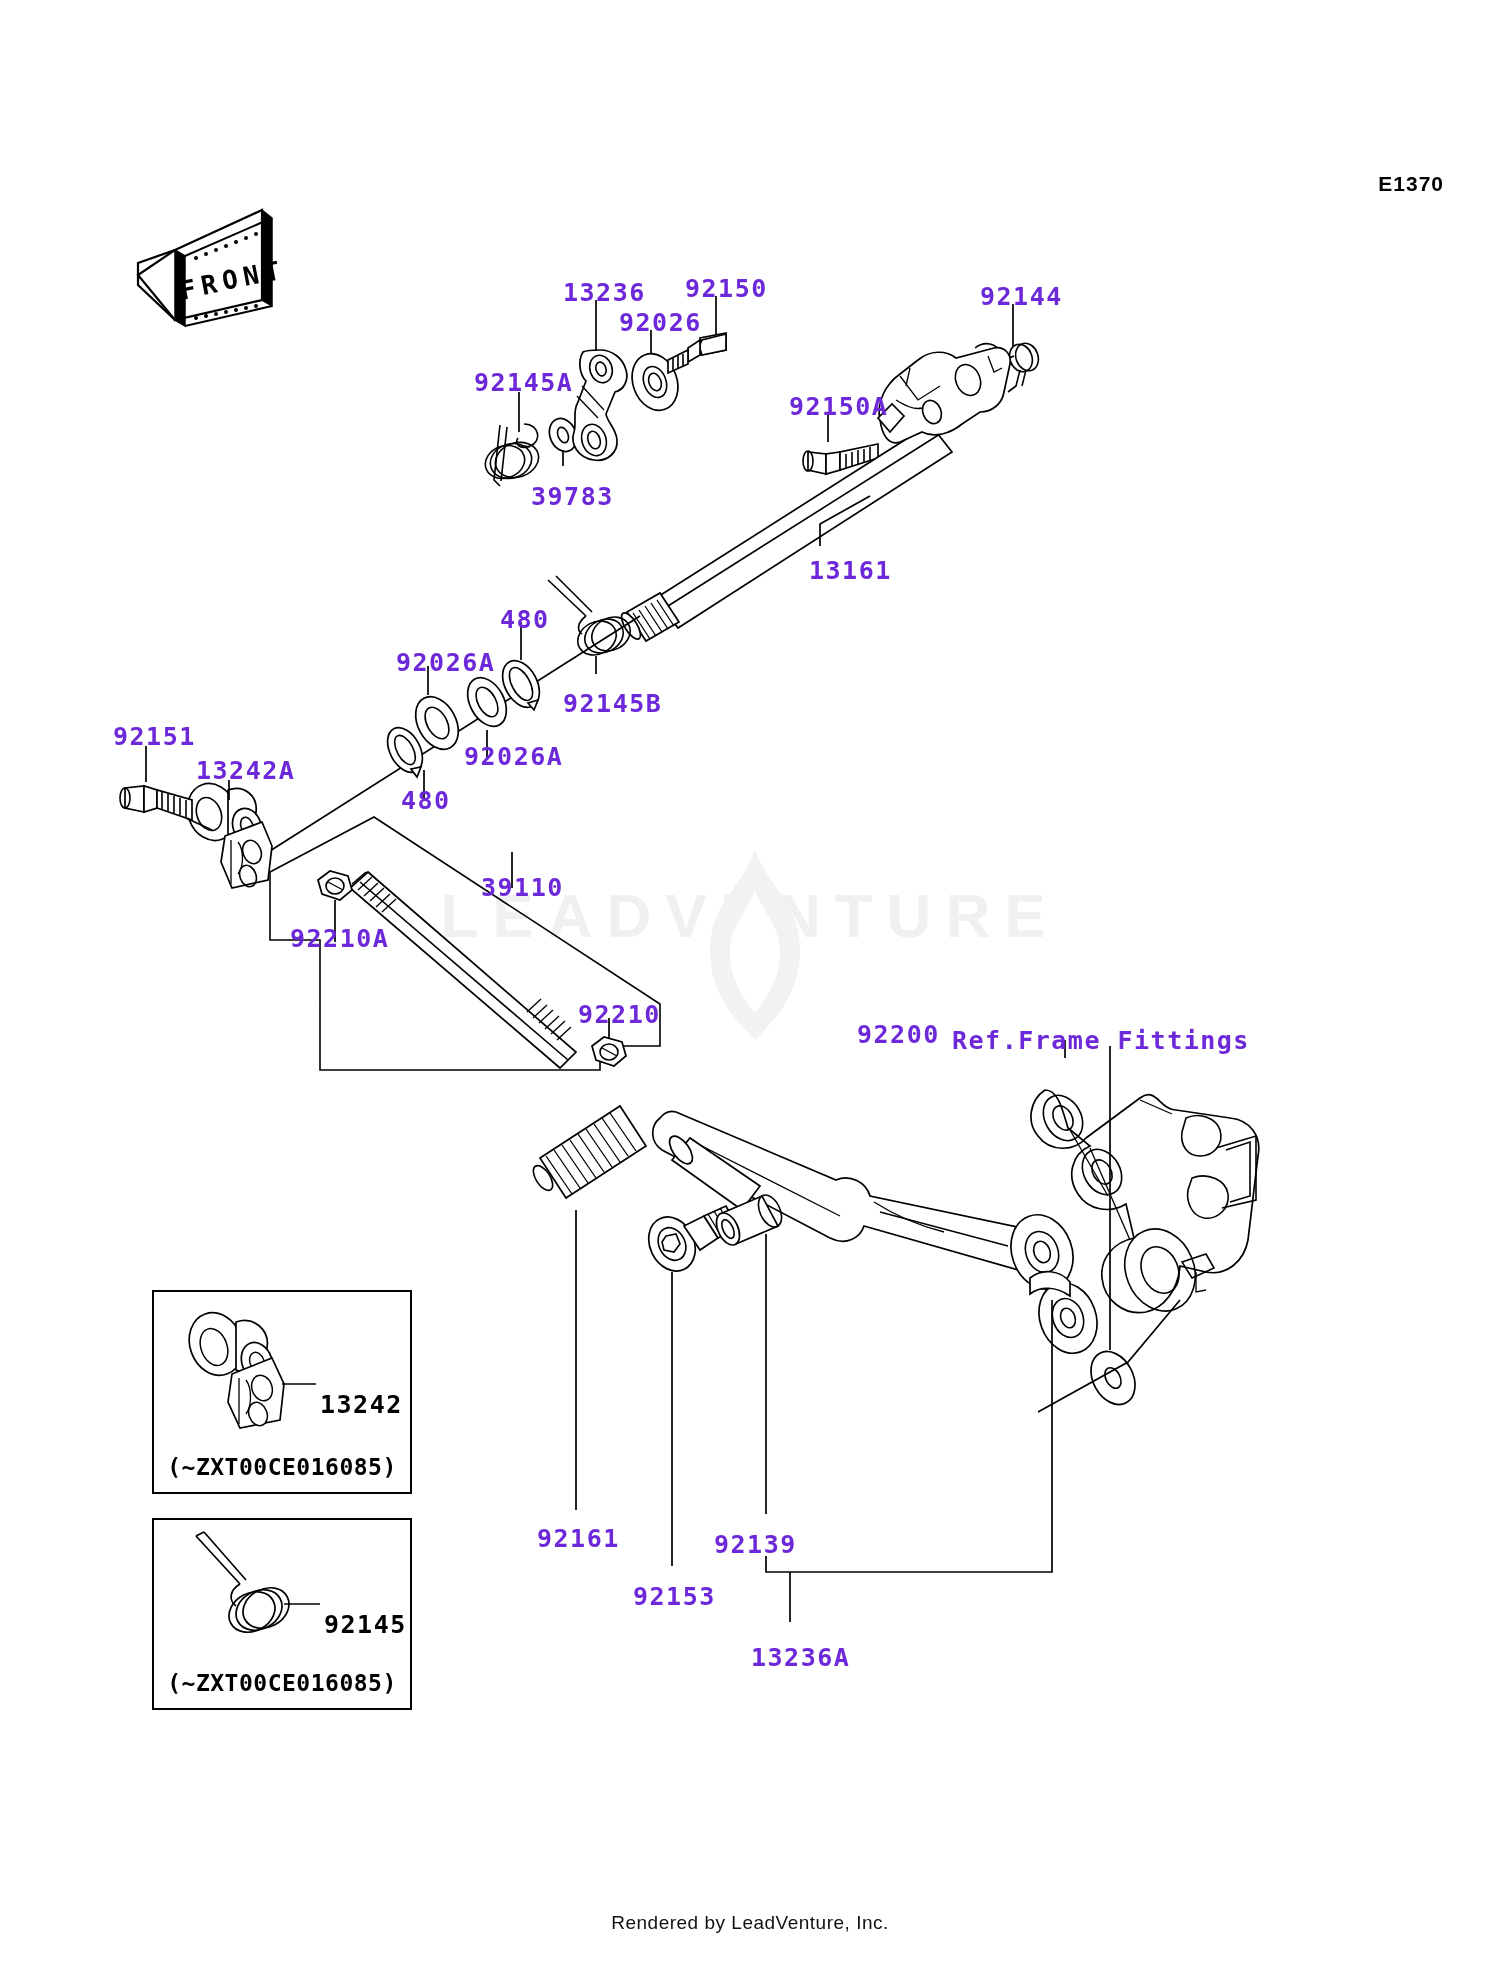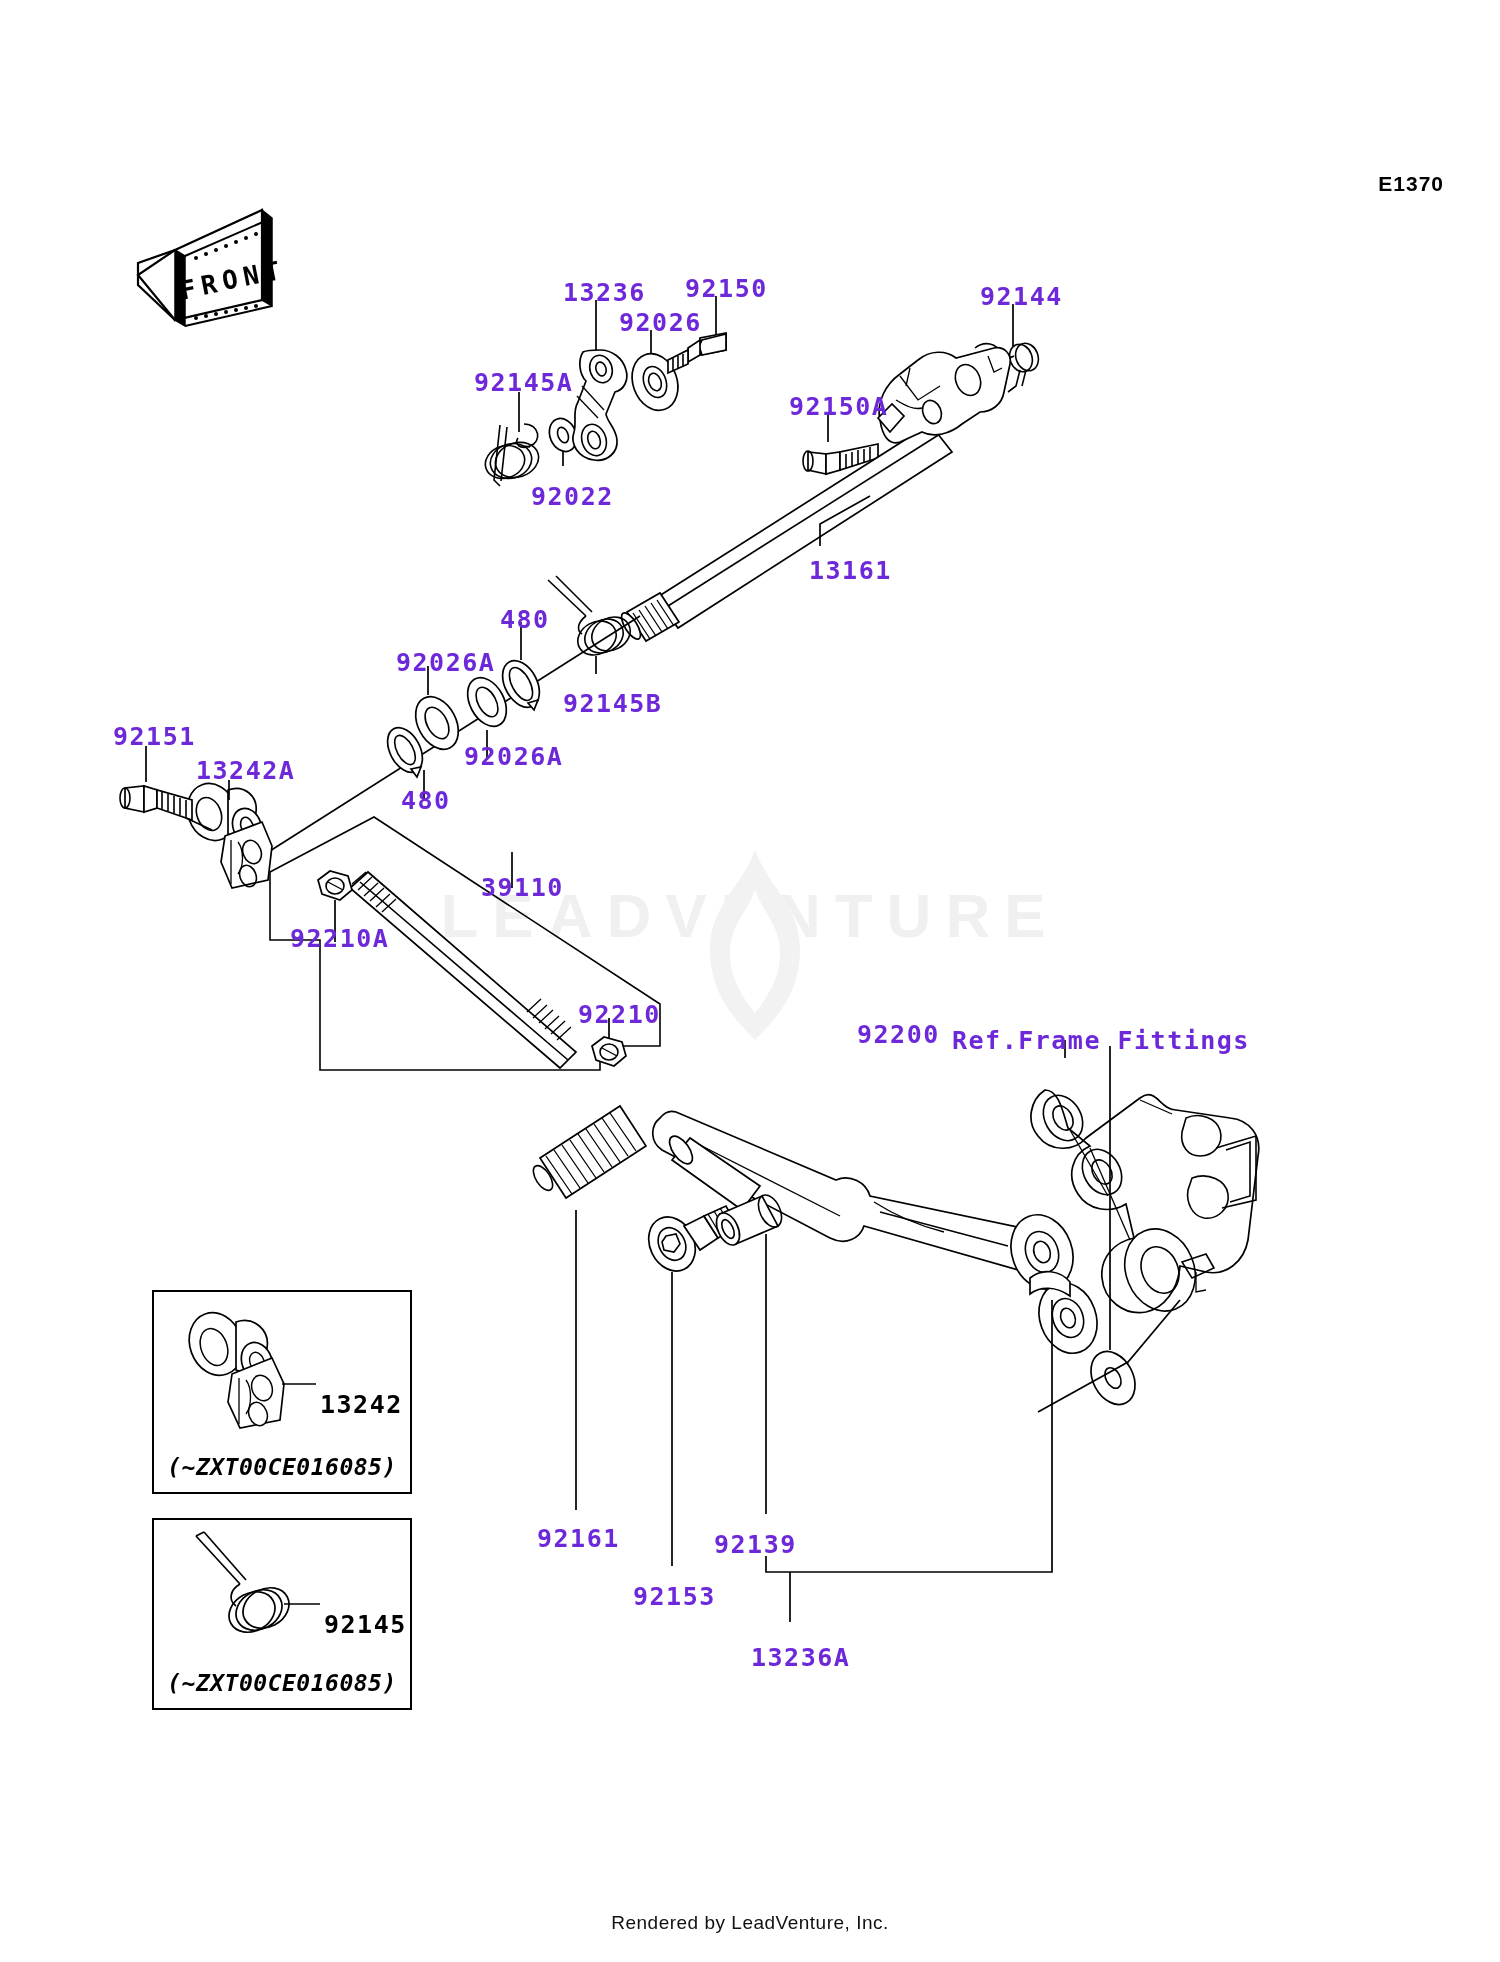--- a/index.html
+++ b/index.html
@@ -74,21 +74,20 @@
   }
   .inset .inset-code{
     position:absolute;
     left:0; bottom:12px;
     width:100%;
     text-align:center;
     font-family:"DejaVu Sans Mono","Liberation Mono",monospace;
     font-size:23px;
     font-weight:700;
     letter-spacing:.5px;
-    font-style:italic;
   }
   .inset .inset-lbl{
     position:absolute;
     font-family:"DejaVu Sans Mono","Liberation Mono",monospace;
     font-size:25px;
     font-weight:700;
     letter-spacing:1.5px;
     margin-top:20px;
   }
   
@@ -427,21 +426,21 @@
     <path class="ln-lead" d="M790 1572 L790 1622"></path>
 
   </svg>
 
   <div class="lbl" style="left:563px;  top:278px;">13236</div>
   <div class="lbl" style="left:685px;  top:274px;">92150</div>
   <div class="lbl" style="left:980px;  top:282px;">92144</div>
   <div class="lbl" style="left:619px;  top:308px;">92026</div>
   <div class="lbl" style="left:474px;  top:368px;">92145A</div>
   <div class="lbl" style="left:789px;  top:392px;">92150A</div>
-  <div class="lbl" style="left:531px;  top:482px;">92022</div>
+  <div class="lbl" style="left:531px;  top:482px;">39783</div>
   <div class="lbl" style="left:789px;  top:556px;margin-left:20px;">13161</div>
   <div class="lbl" style="left:500px;  top:605px;">480</div>
   <div class="lbl" style="left:396px;  top:648px;">92026A</div>
   <div class="lbl" style="left:563px;  top:689px;">92145B</div>
   <div class="lbl" style="left:464px; top:742px;">92026A</div>
   <div class="lbl" style="left:113px;  top:722px;">92151</div>
   <div class="lbl" style="left:196px;  top:756px;">13242A</div>
   <div class="lbl" style="left:401px; top:786px;">480</div>
   <div class="lbl" style="left:481px;  top:833px;margin-top:40px;">39110</div>
   <div class="lbl" style="left:290px;  top:924px;">92210A</div>

